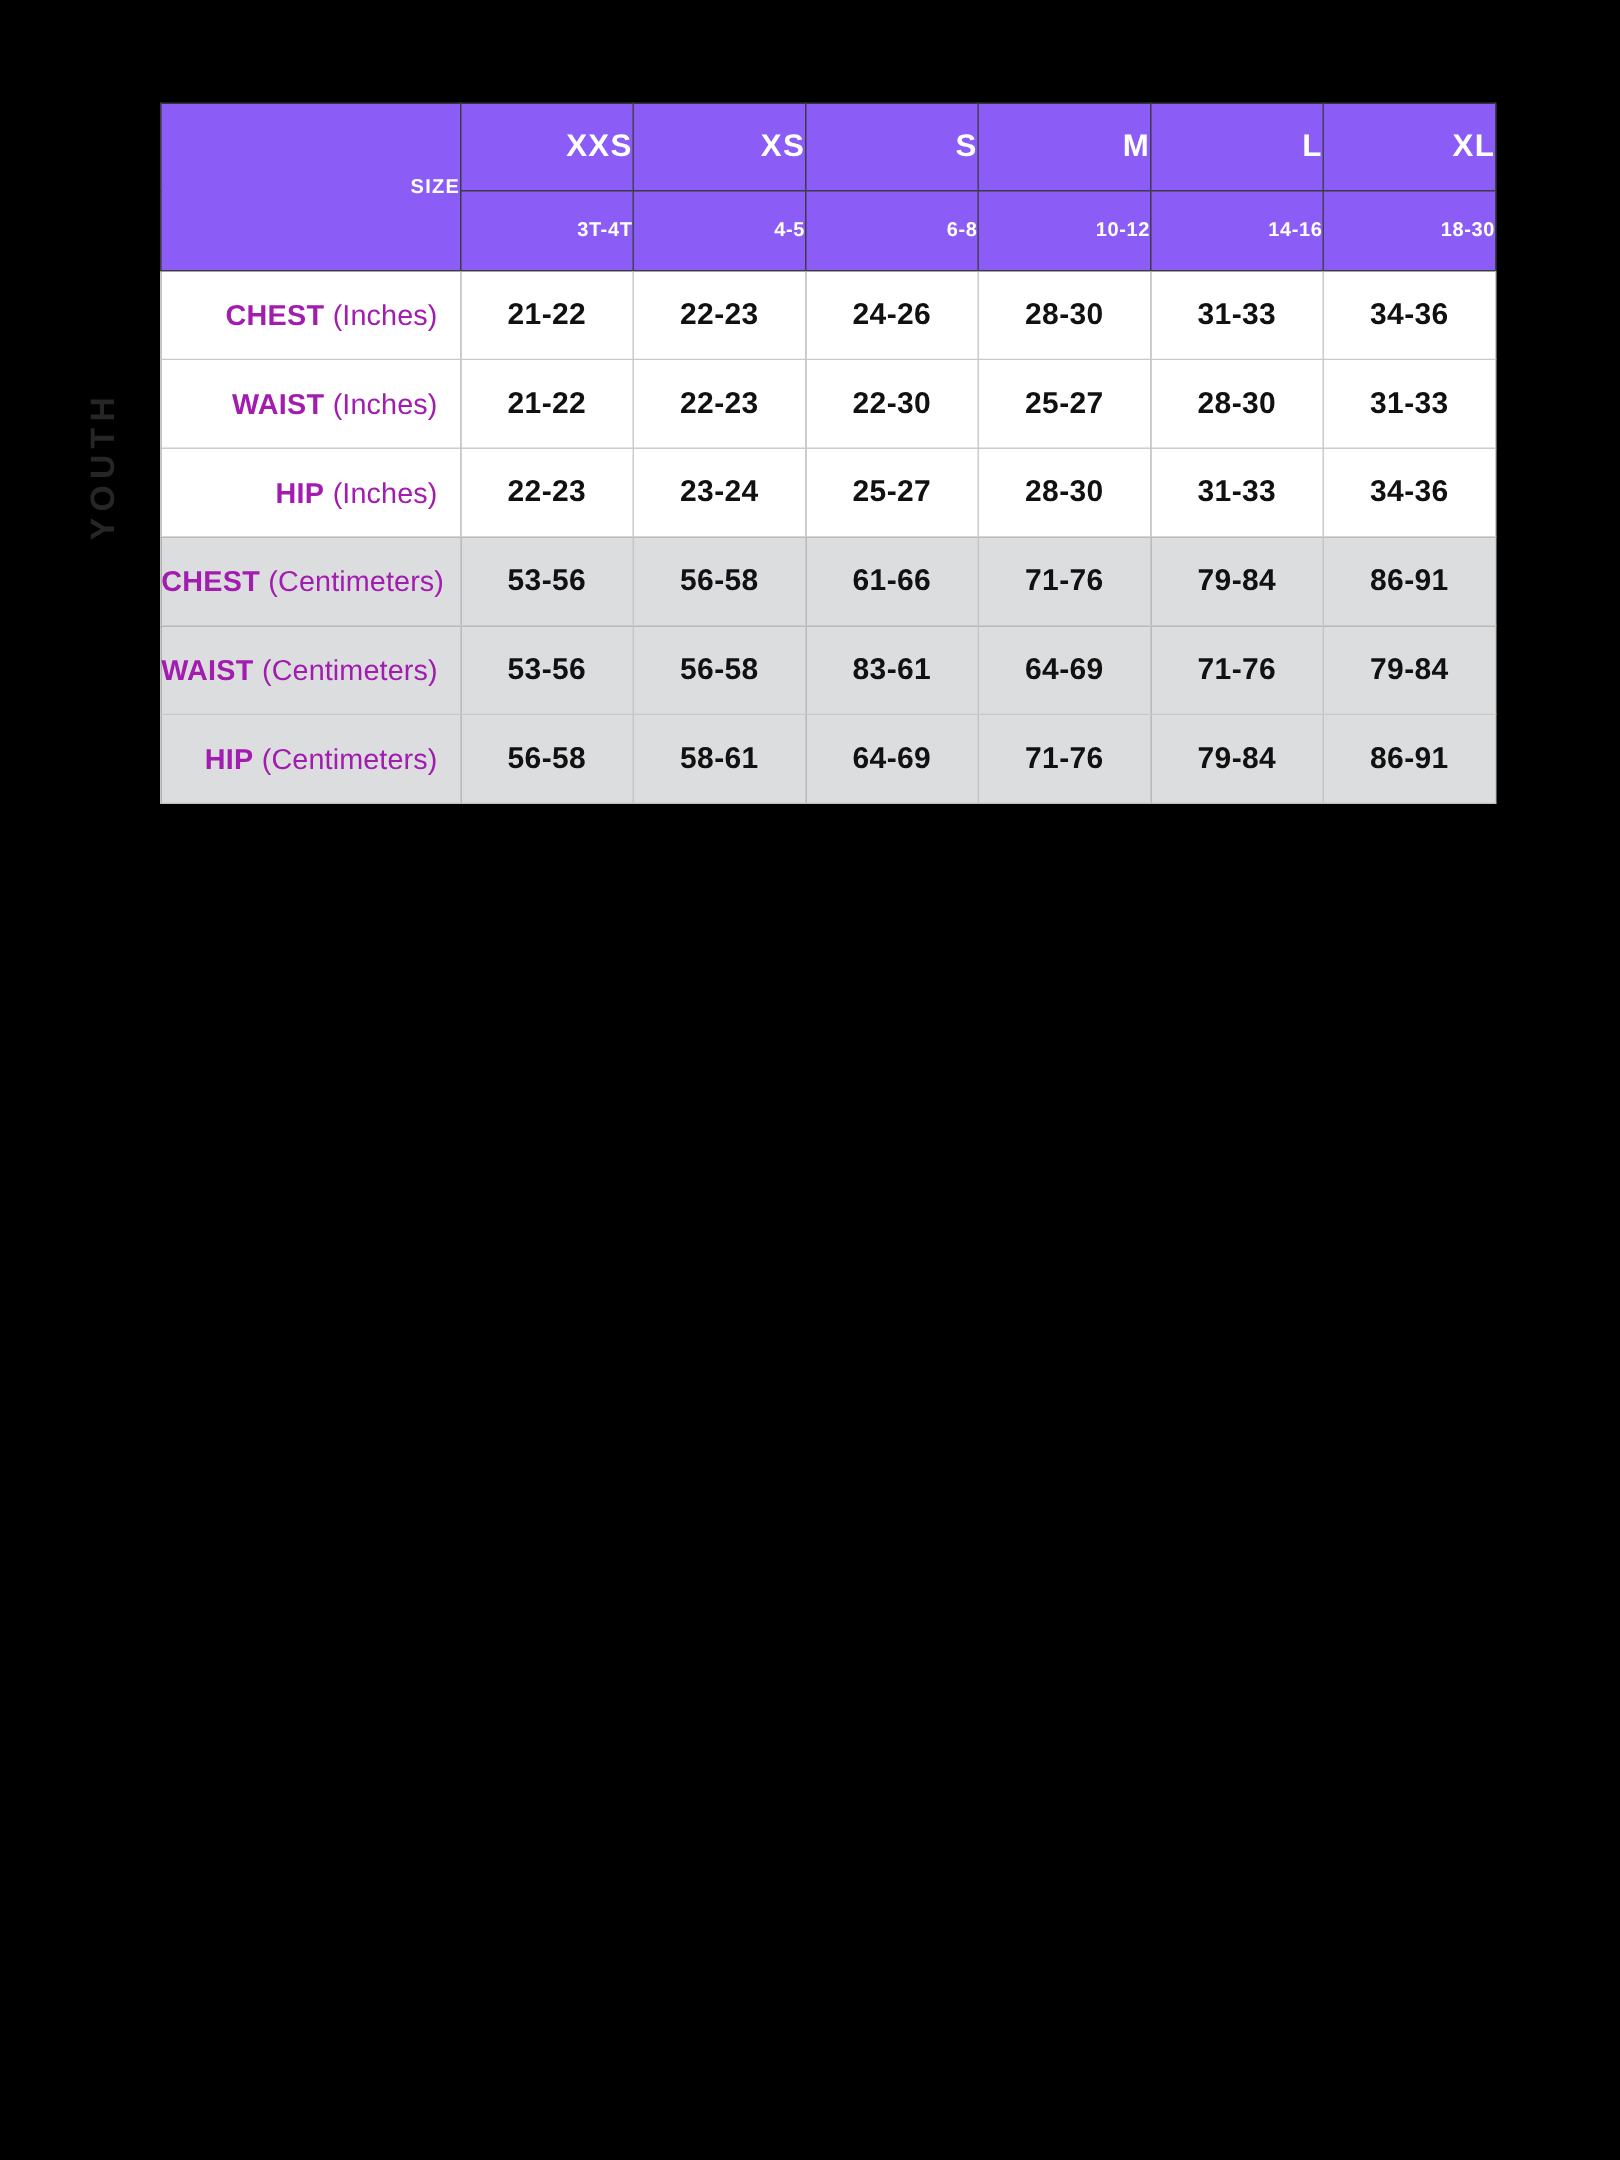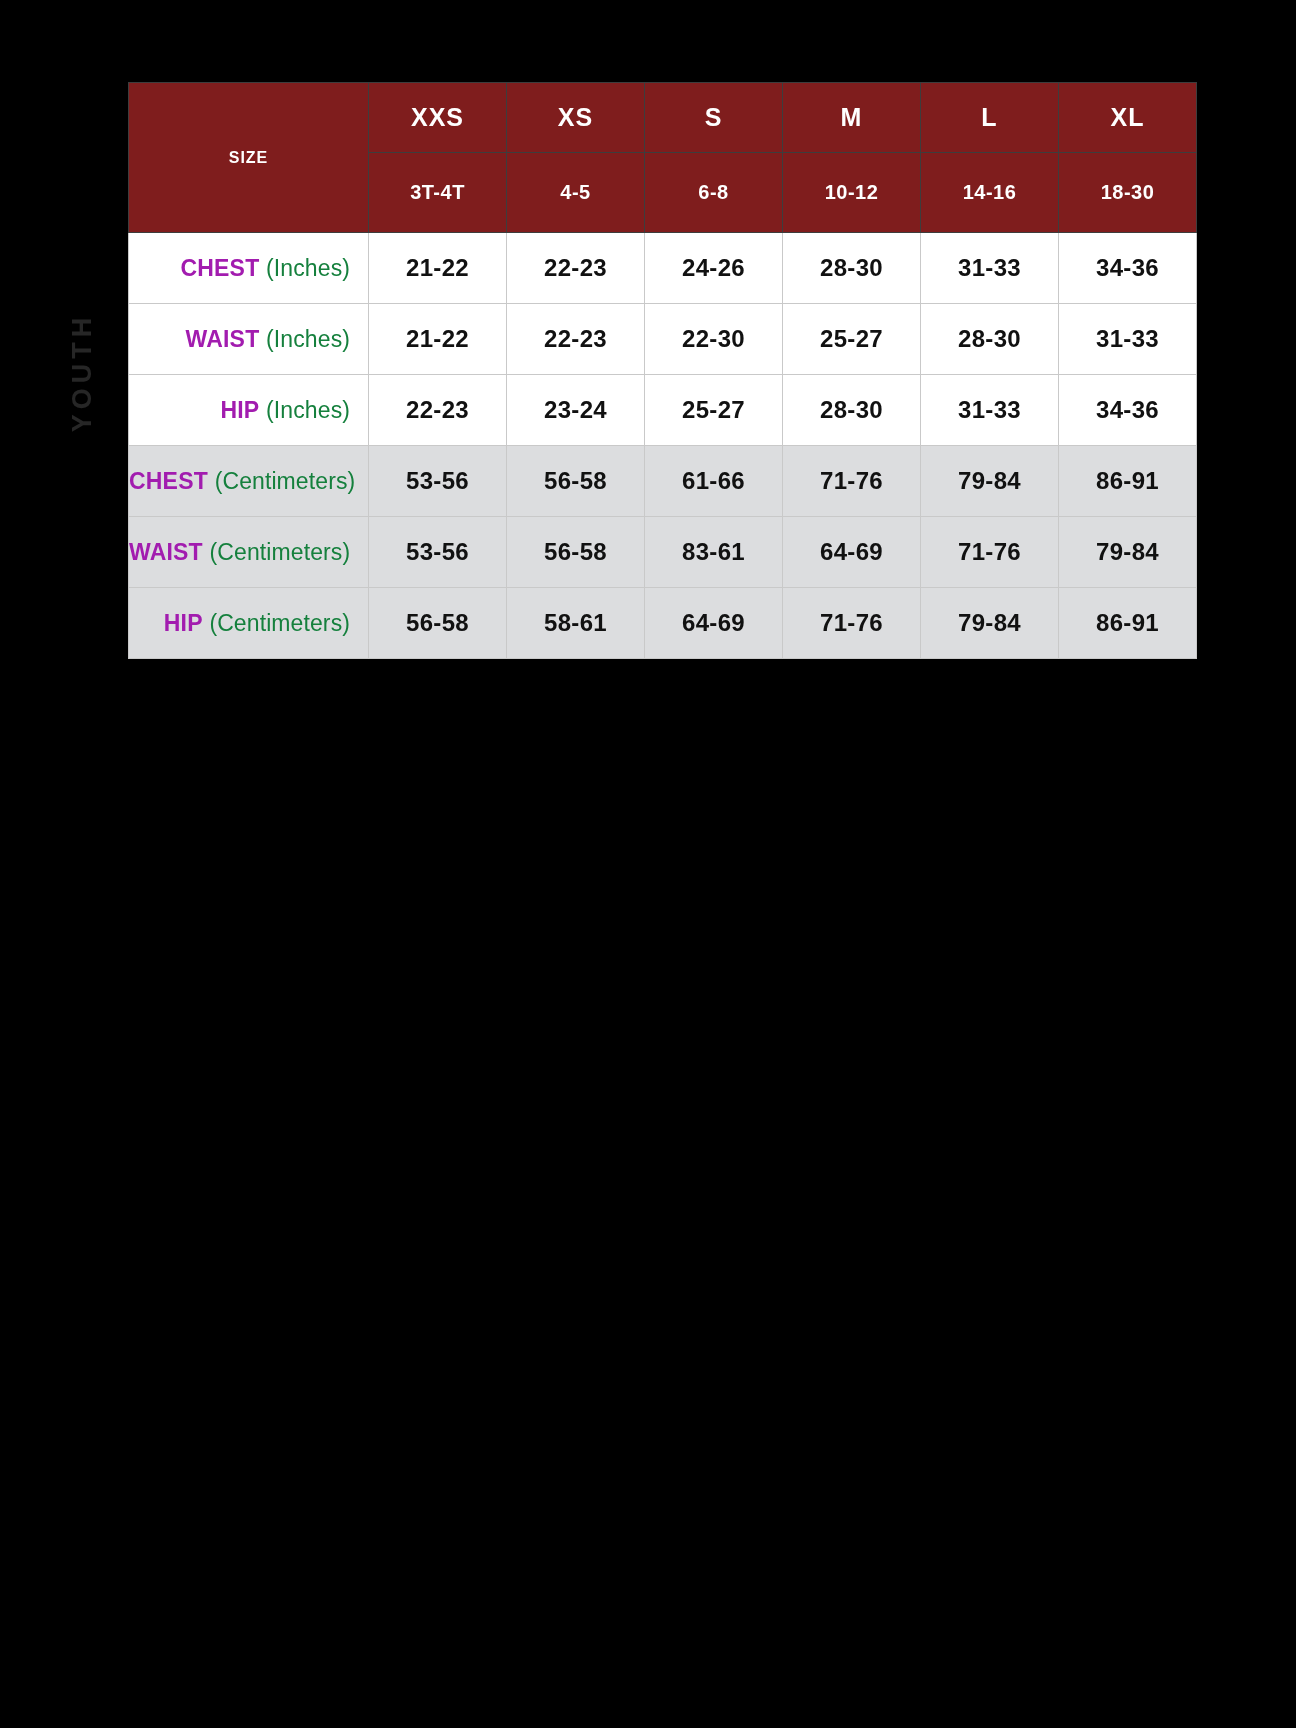--- a/index.html
+++ b/index.html
@@ -52,43 +52,43 @@
     border-collapse: collapse;
     table-layout: fixed;
     width: 1068px;
   }
 
   table.size-chart col.label-col { width: 240px; }
   table.size-chart col.size-col  { width: 138px; }
 
   
   .size-chart thead th {
-    background: #7f1d1d;
+    background: #8b5cf6;
     color: #ffffff;
     font-weight: bold;
-    text-align: center;
+    text-align: right;
     font-family: "Liberation Sans", sans-serif;
     border: 1px solid #3d3d3d;
   }
 
   th.corner-cell {
     font-size: 16px;
     letter-spacing: 1px;
     vertical-align: middle;
   }
 
   th.size-head {
     height: 70px;
     font-size: 25px;
     letter-spacing: 1px;
   }
 
   th.age-head {
-    height: 80px;
-    font-size: 20px;
+    height: 64px;
+    font-size: 16px;
     letter-spacing: 0.5px;
   }
 
   
   .size-chart tbody tr { height: 71px; }
 
   .size-chart tbody td {
     text-align: center;
     font-size: 24px;
     font-weight: bold;
@@ -105,21 +105,21 @@
     font-weight: normal;
     white-space: nowrap;
   }
   .row-label .measure {
     font-weight: bold;
     color: #a21caf;
     letter-spacing: 0.2px;
   }
   .row-label .unit {
     font-weight: normal;
-    color: #15803d;
+    color: #a21caf;
     letter-spacing: 0.1px;
   }
 
   tr.unit-inches td   { background: #ffffff; text-align: center; }
   tr.unit-cm td       { background: #dcdddf; }
 
   
   table.size-chart {
     border: 1px solid #c9c9c9;
   }

